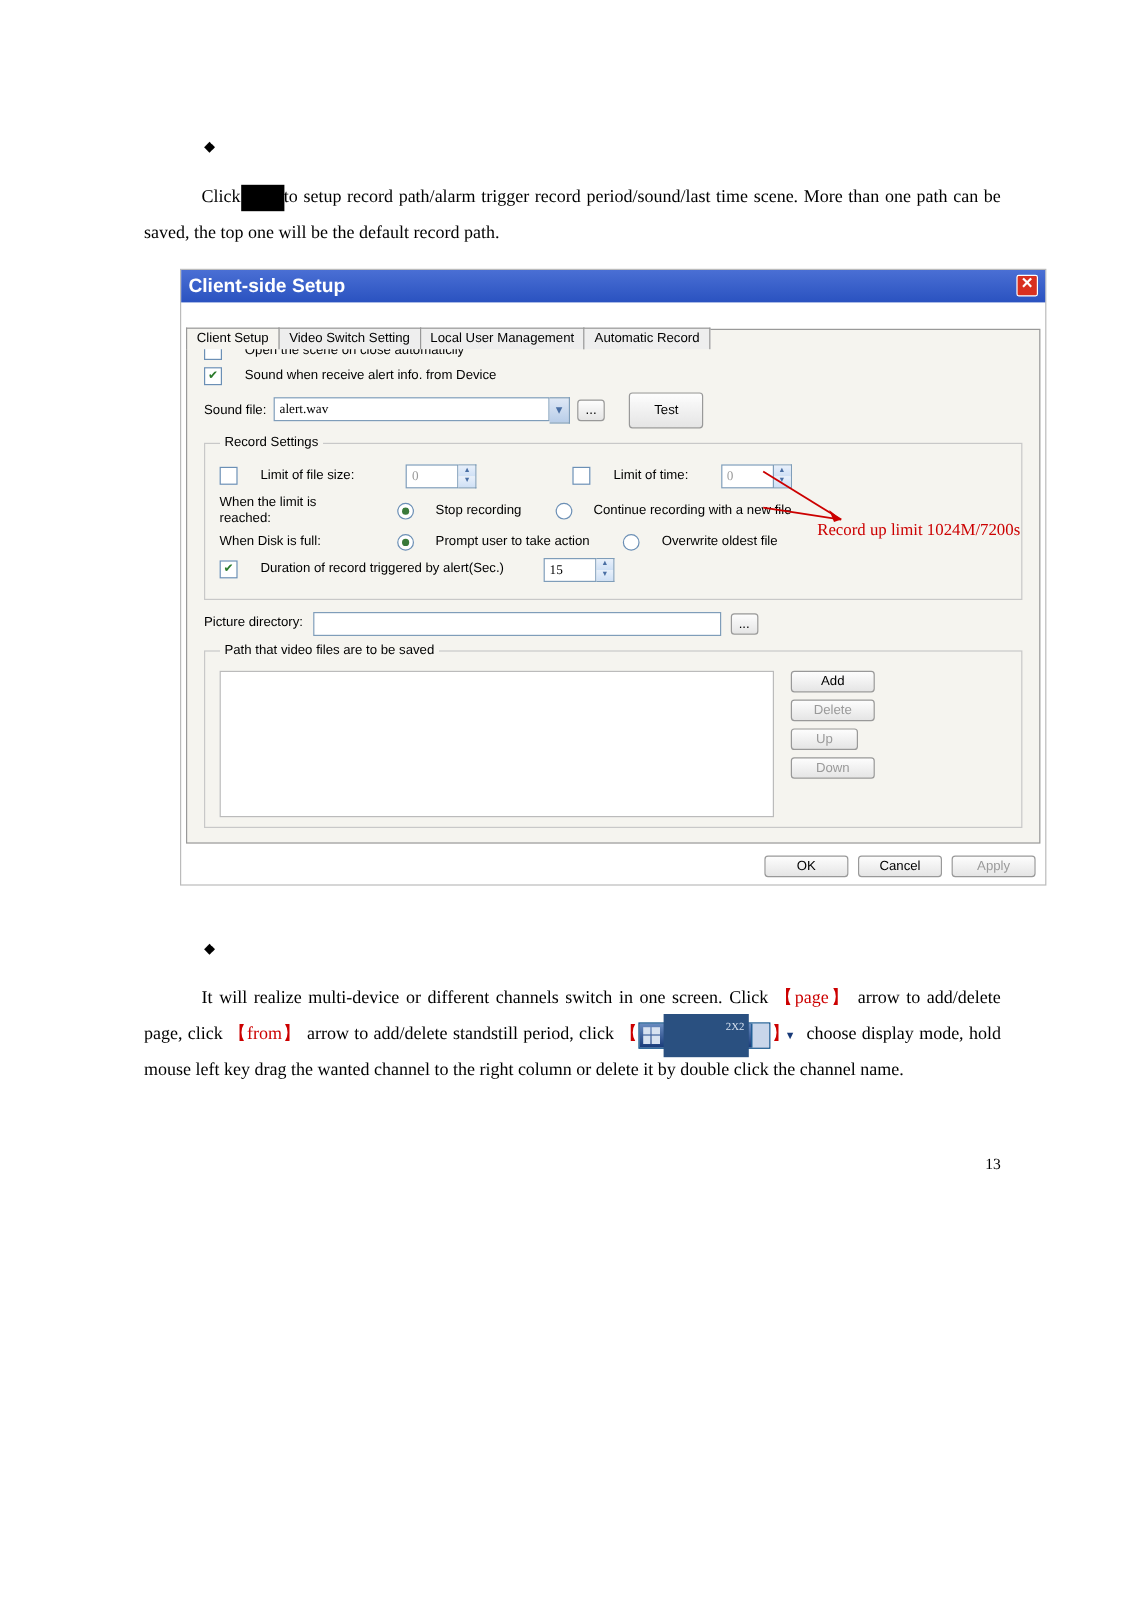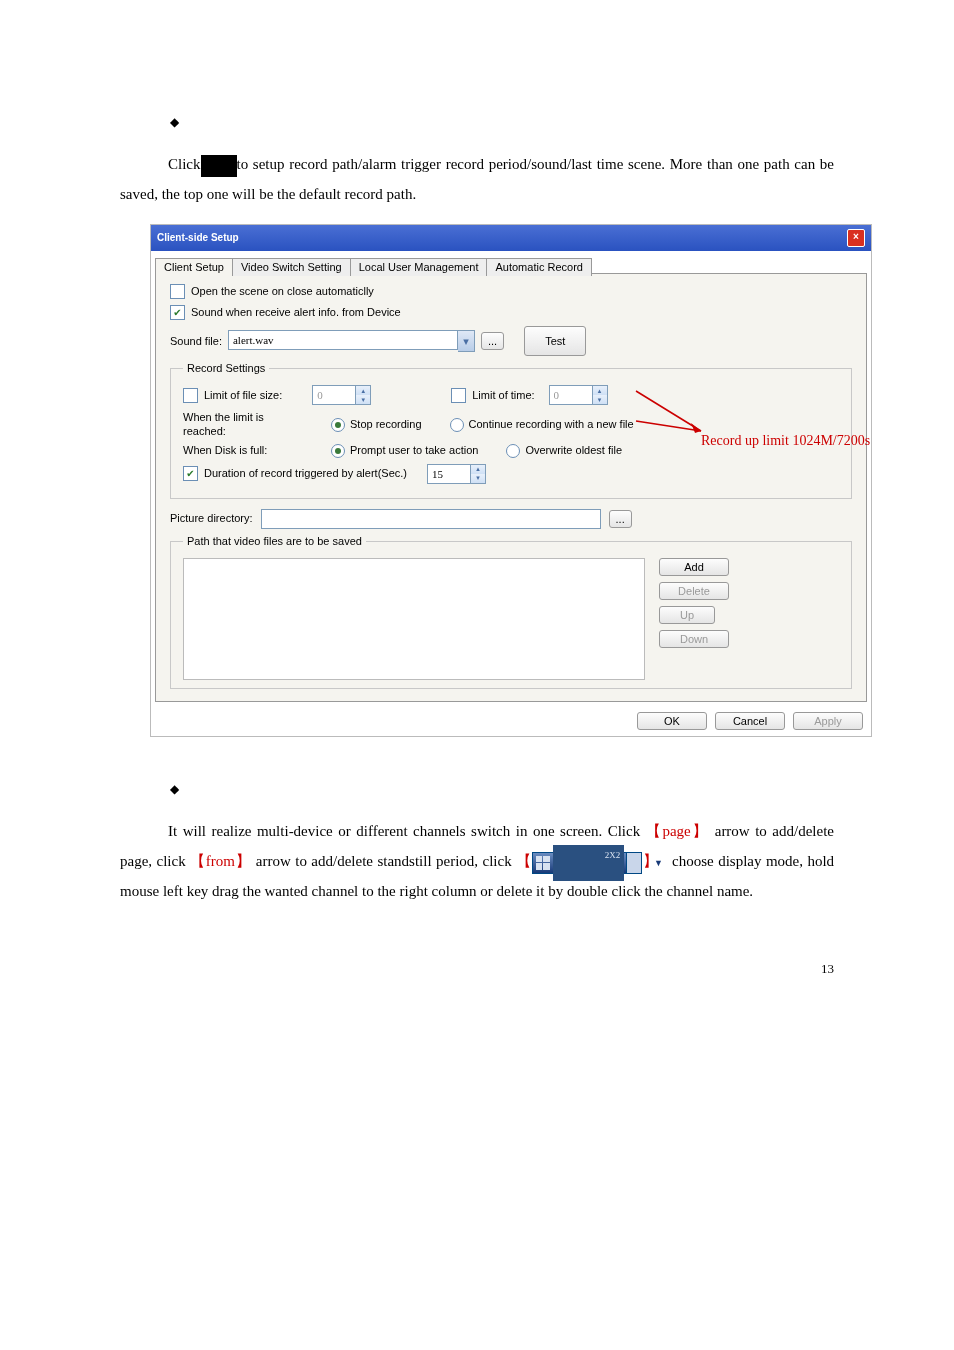--- a/index.html
+++ b/index.html
@@ -8,29 +8,29 @@
   .para { text-align:justify; }
   .indent { text-indent:48px; }
   .gear-btn { display:inline-block; width:36px; height:22px; background:#000; vertical-align:middle; text-align:center; line-height:22px; }
   .gear-btn svg { vertical-align:middle; }
   .red-txt { color:#c00; }
   .dialog {
     width:720px; border:1px solid #bbb; font-family:"Tahoma", sans-serif; font-size:11px; line-height:1.2; margin:4px 0 10px 30px;
   }
   .titlebar {
     background:linear-gradient(#4a6fd4,#2a52c0);
-    color:#fff; font-weight:bold; font-size:10px; padding:4px 6px;
-    display:flex; justify-content:space-between; align-items:center;
+    color:#fff; font-weight:bold; font-size:16px; padding:4px 6px;
+    display:flex; justify-content:space-between; 
   }
   .close-x { width:16px; height:16px; background:#d93020; border:1px solid #fff; color:#fff; text-align:center; line-height:14px; font-weight:bold; border-radius:2px; }
   .tabs { display:flex; padding:4px 4px 0 4px; }
-  .tab { border:1px solid #999; border-bottom:none; padding:2px 8px; background:#eee; margin-right:-1px; position:relative; top:3px; }
+  .tab { border:1px solid #999; border-bottom:none; padding:2px 8px; background:#eee; margin-right:-1px; position:relative; top:17px; }
   .tab.active { background:#f5f4ef; z-index:2; }
   .tabbody { border:1px solid #999; margin:0 4px 4px 4px; padding:10px 14px 6px 14px; background:#f5f4ef; }
-  .row { display:flex; align-items:center; margin-bottom:6px; }
+  .row { display:flex; align-items:center; margin-bottom:6px;gap:13px; }
   .cb { width:13px; height:13px; border:1px solid #6b8fb5; background:#fff; display:inline-flex; align-items:center; justify-content:center; margin-right:6px; font-size:10px; color:#2a7a2a;}
   .cb.checked::after{ content:"✔"; }
   .txtin { border:1px solid #7f9db9; background:#fff; height:18px; padding:0 4px; font-family:Liberation Serif, serif; font-size:11px; }
   .combo { display:inline-flex; }
   .combo .arrow { width:16px; height:20px; border:1px solid #7f9db9; border-left:none; background:linear-gradient(#dfe8f6,#b8cde8); display:flex; align-items:center; justify-content:center; color:#4a6fa4;}
   .btn { border:1px solid #999; background:linear-gradient(#fdfdfd,#e5e5e5); padding:2px 14px; font-family:inherit; font-size:11px; border-radius:3px; }
   .btn.dis { color:#9a9a9a; }
   fieldset.grp { border:1px solid #c8c8c8; padding:10px 12px 8px 12px; margin:6px 0; }
   fieldset.grp legend { font-size:11px; padding:0 4px; }
   .spin { display:inline-flex; }
@@ -158,21 +158,21 @@
                 <span>▾</span>
               </div>
           </div>
         </div>
 
         <svg class="callout-svg" style="left:460px; top:6px;" width="80" height="60">
           <line x1="5" y1="10" x2="70" y2="50" stroke="#c00" stroke-width="1.5"></line>
           <line x1="5" y1="40" x2="70" y2="50" stroke="#c00" stroke-width="1.5"></line>
           <polygon points="70,50 60,42 64,52" fill="#c00"></polygon>
         </svg>
-        <span class="red-label" style="position:absolute; left:530px; top:58px; font-family:'Times New Roman',serif; font-size:14px;">Record up limit 1024M/7200s</span>
+        <span class="red-label" style="position:absolute; left:510px; top:58px; font-family:'Times New Roman',serif; font-size:14px;">Record up limit 1024M/7200s</span>
       </fieldset>
 
       <div class="row" style="gap:8px; margin-top:10px;">
         <span>Picture directory:</span>
         <input class="txtin" style="width: 330px;">
         <button class="btn" style="padding:2px 6px">...</button>
       </div>
 
       <fieldset class="grp">
         <legend>Path that video files are to be saved</legend>

